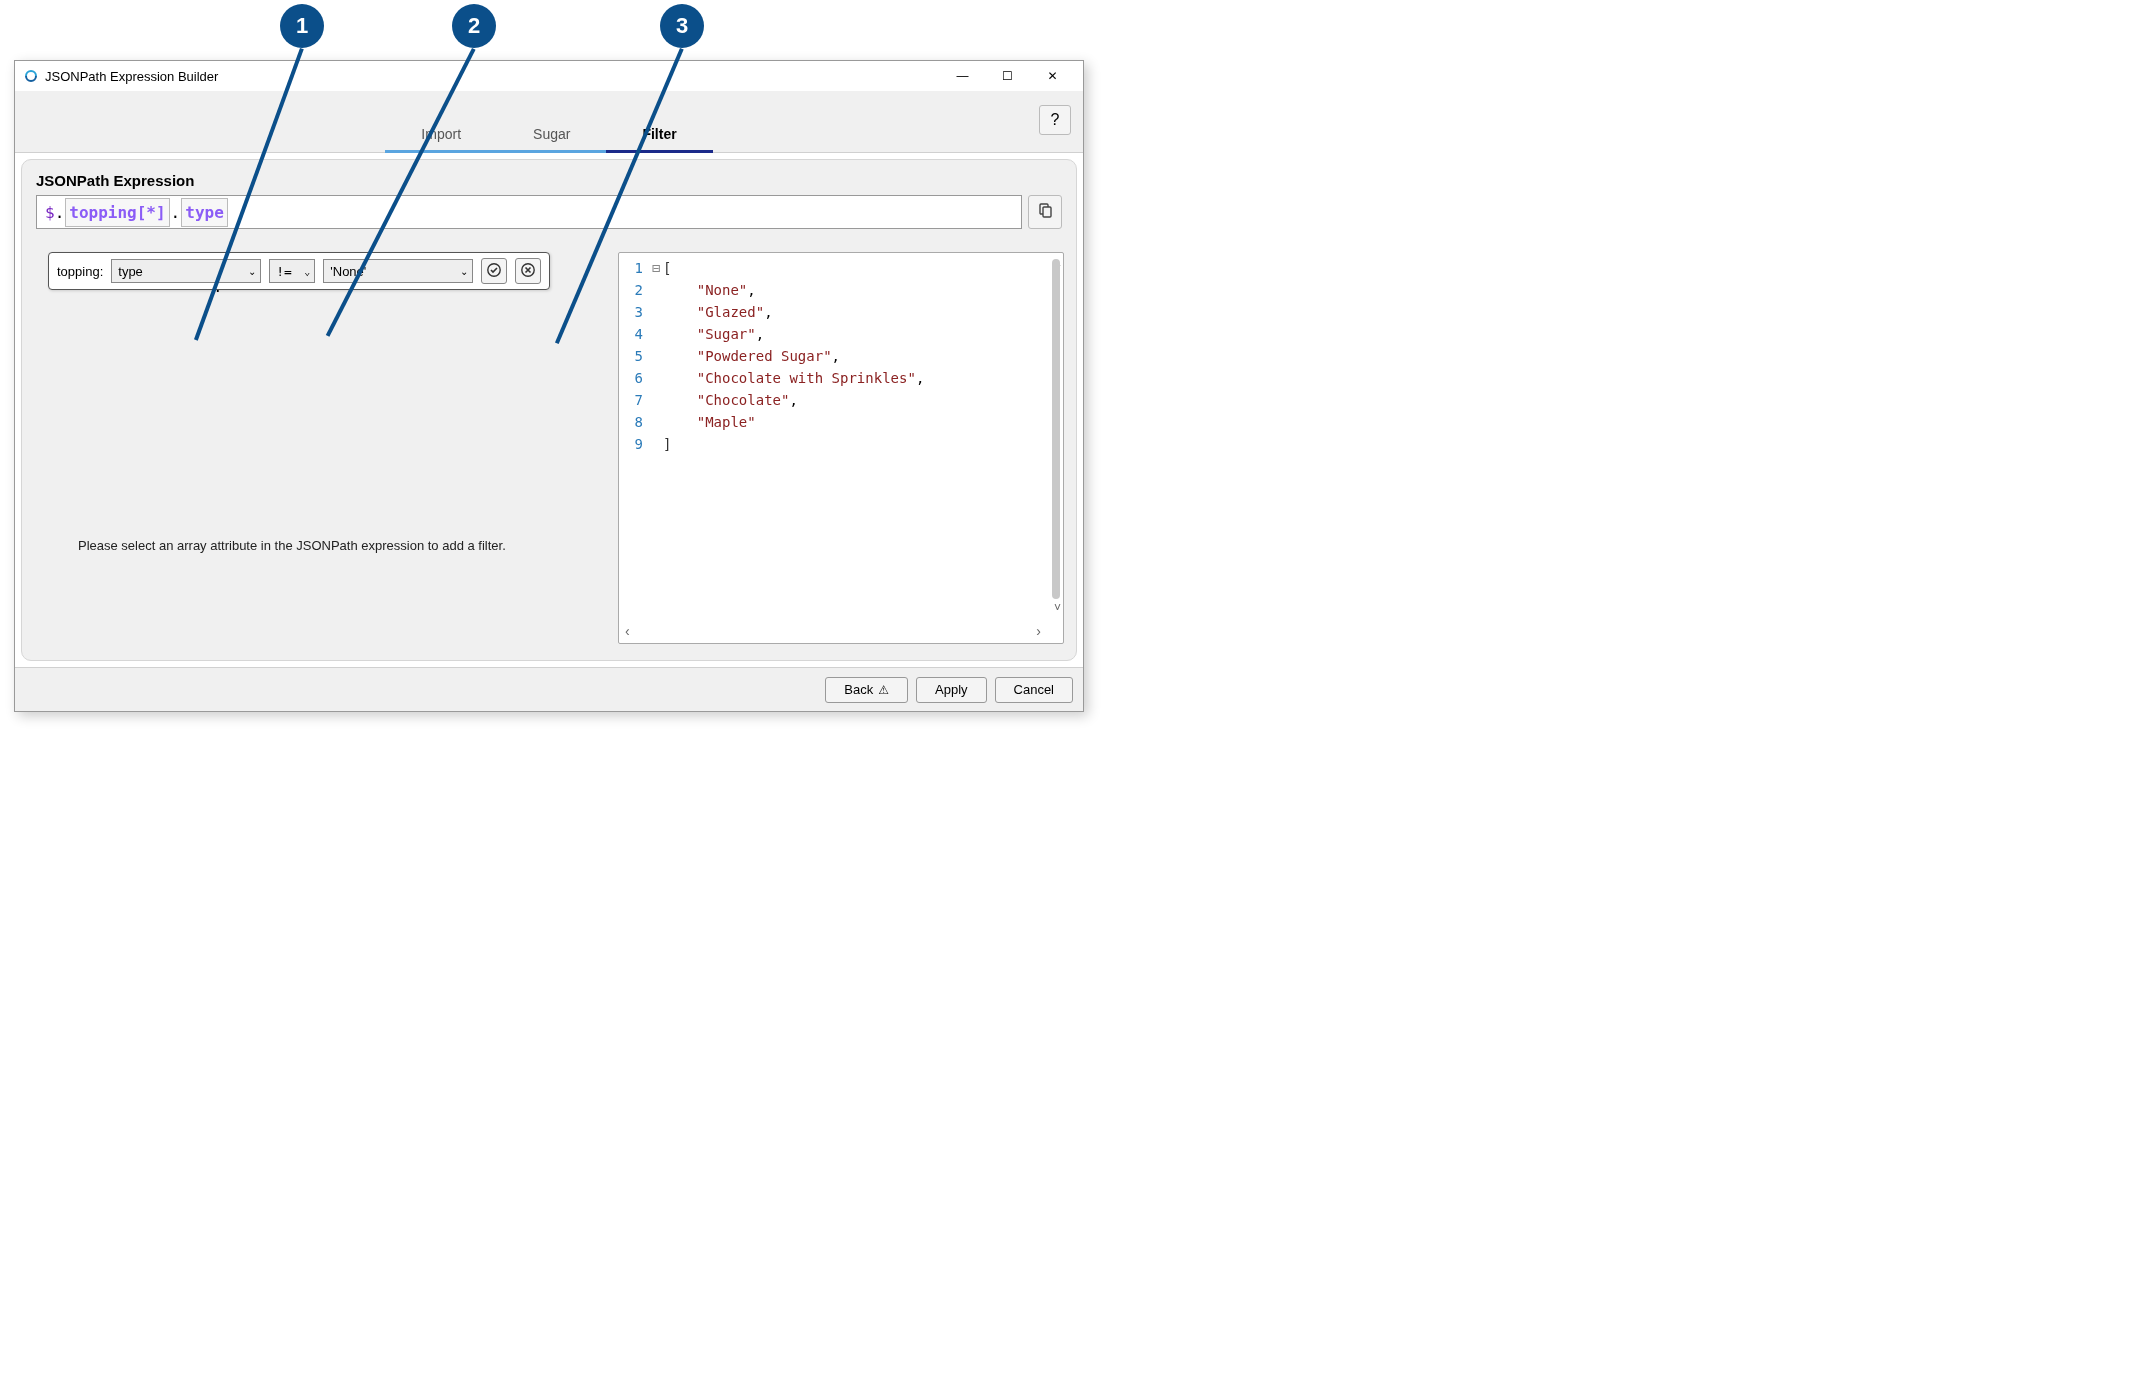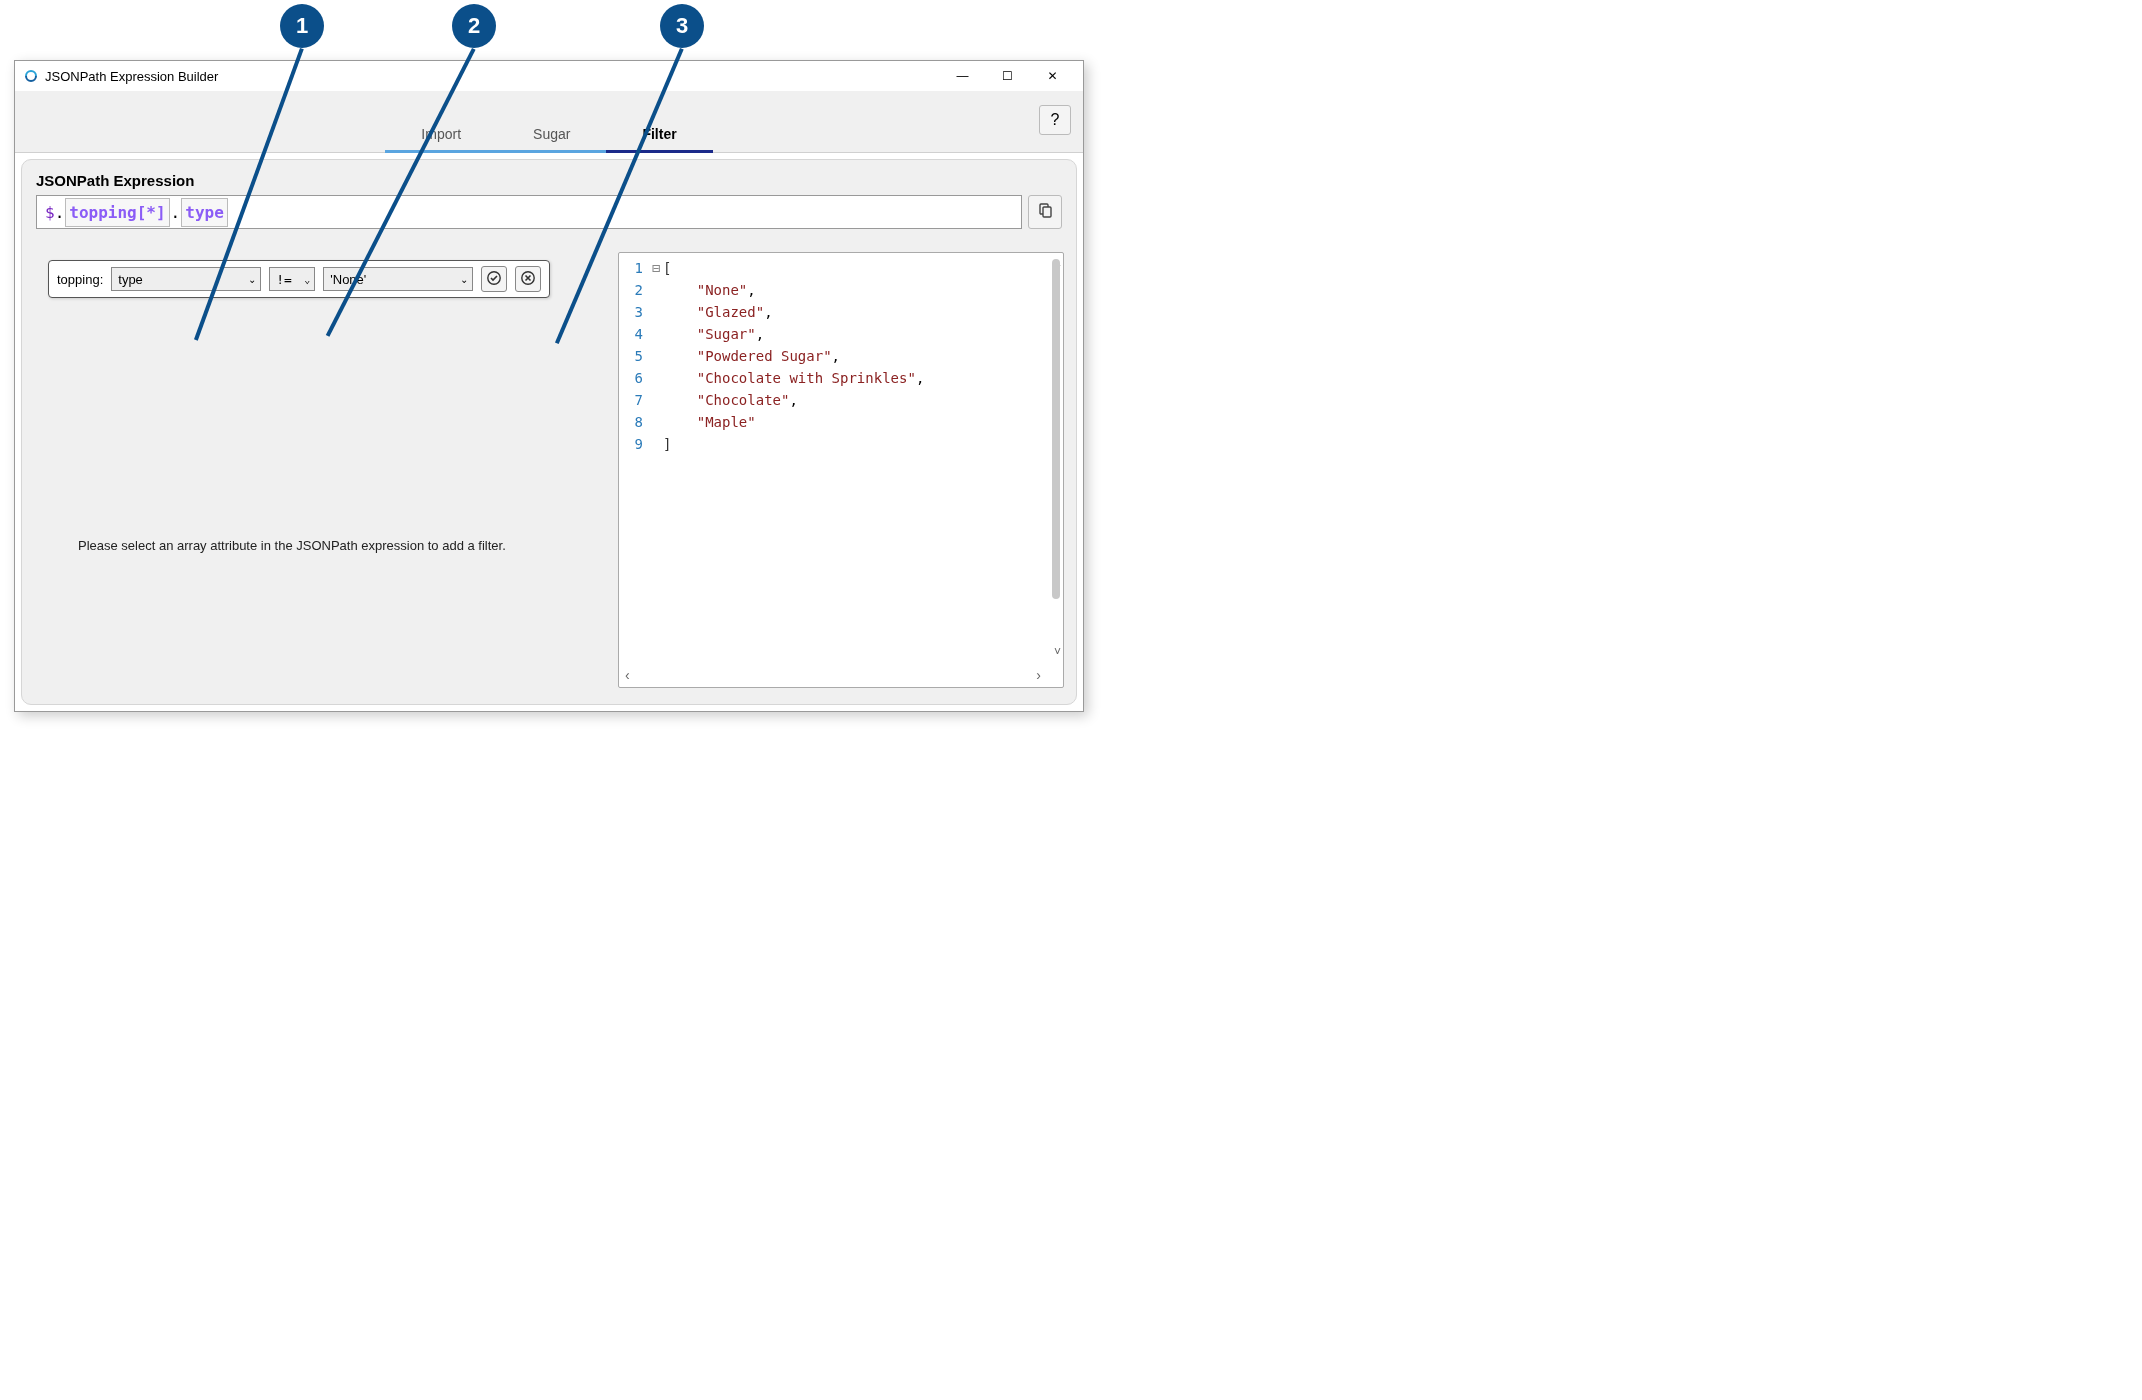--- a/index.html
+++ b/index.html
@@ -124,21 +124,21 @@
   }
   .copy-btn {
     width: 34px; height: 34px;
     border: 1px solid #bbb;
     background: #f4f4f4;
     border-radius: 3px;
     display:flex; align-items:center; justify-content:center;
   }
   .popover {
     position: absolute;
-    left: 26px; top: 100px;
+    left: 26px; top: 92px;
     background: #fff;
     border: 1px solid #555;
     border-radius: 4px;
     padding: 5px 8px;
     display: flex;
     align-items: center;
     gap: 8px;
     z-index: 2;
     box-shadow: 1px 1px 3px rgba(0,0,0,.15);
   }
@@ -427,13 +427,25 @@
           </div>
         </div>
       <div class="vscroll-arrow-up">˄</div>
       <div class="vscroll"></div>
       <div class="vscroll-arrow-down">˅</div>
       <div class="hscroll-left">‹</div>
       <div class="hscroll-right">›</div>
     </div>
   </div>
 
+  <div class="footer">
+    <div class="btn">
+      <span>Back</span>
+      <span class="warn-ico">⚠</span>
+    </div>
+    <div class="btn">
+      <span>Apply</span>
+    </div>
+    <div class="btn">
+      <span>Cancel</span>
+    </div>
+  </div>
 </div>
 
 </body></html>

